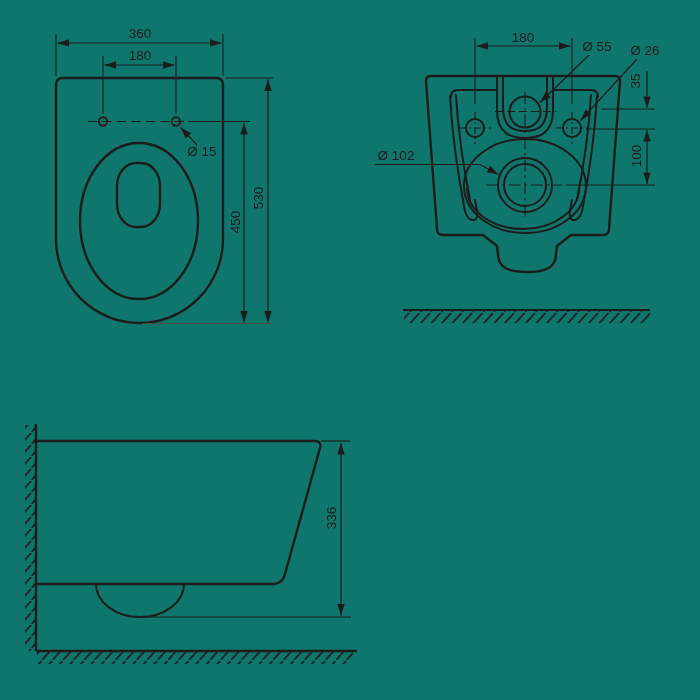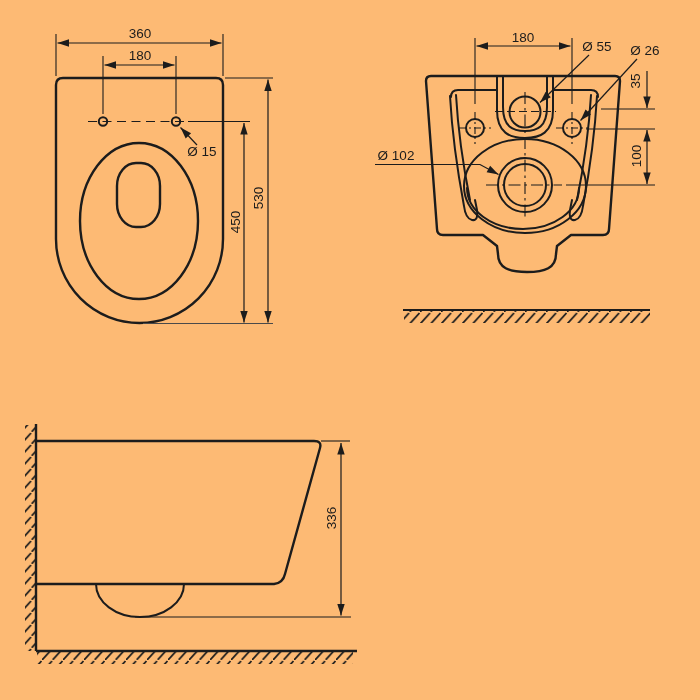--- a/index.html
+++ b/index.html
@@ -1,16 +1,16 @@
 <!DOCTYPE html>
 <html><head>
 <meta charset="utf-8">
 <style>
   html,body{margin:0;padding:0;background:#ffffff;}
-  .canvas{width:700px;height:700px;background:#fdba74;position:relative;overflow:hidden;}
+  .canvas{width:700px;height:700px;background:#0f766e;position:relative;overflow:hidden;}
   svg{display:block;}
   text{font-family:"Liberation Sans","DejaVu Sans",sans-serif;font-size:13.5px;fill:#1c1c1c;}
   .outline{stroke:#1c1c1c;stroke-width:2.4;fill:none;stroke-linejoin:round;stroke-linecap:round;}
   .detail{stroke:#1c1c1c;stroke-width:2;fill:none;stroke-linejoin:round;stroke-linecap:round;}
   .dim{stroke:#1c1c1c;stroke-width:1.2;fill:none;}
   .ext{stroke:#1c1c1c;stroke-width:1.1;fill:none;}
   .ext-gray{stroke:#4a4a4a;stroke-width:1.2;fill:none;}
   .center{stroke:#1c1c1c;stroke-width:1.1;fill:none;}
 </style>
 </head>

